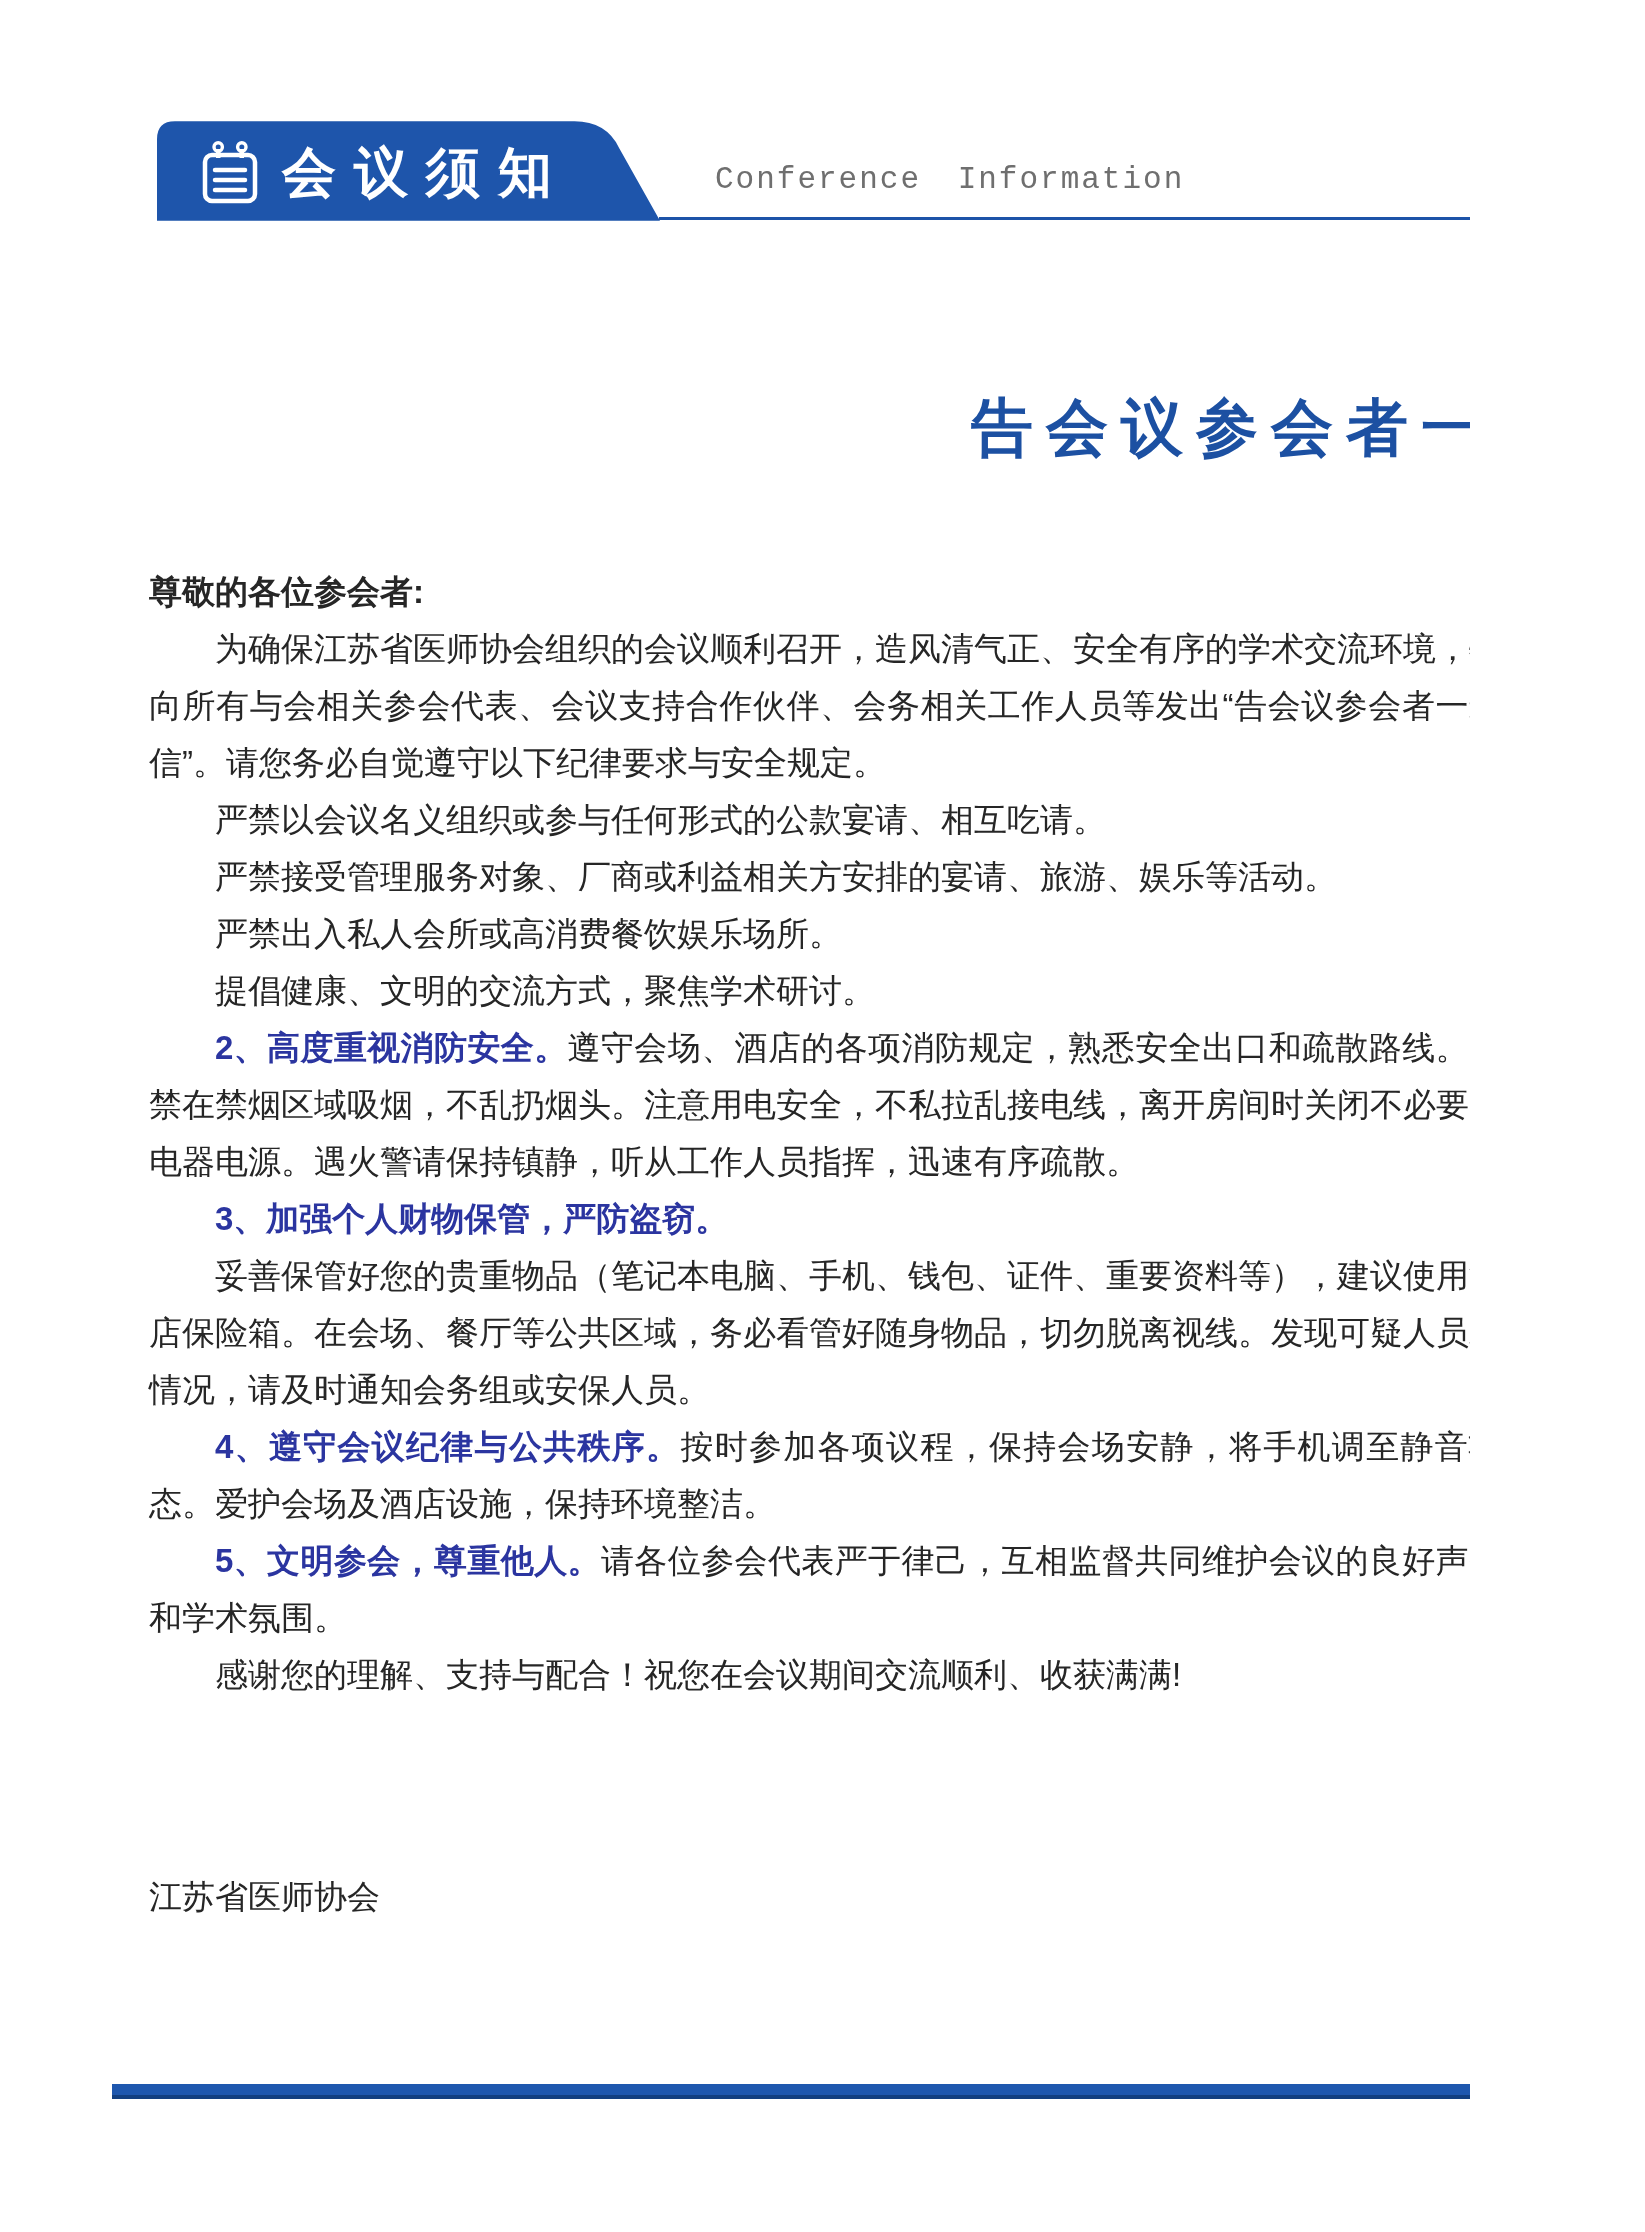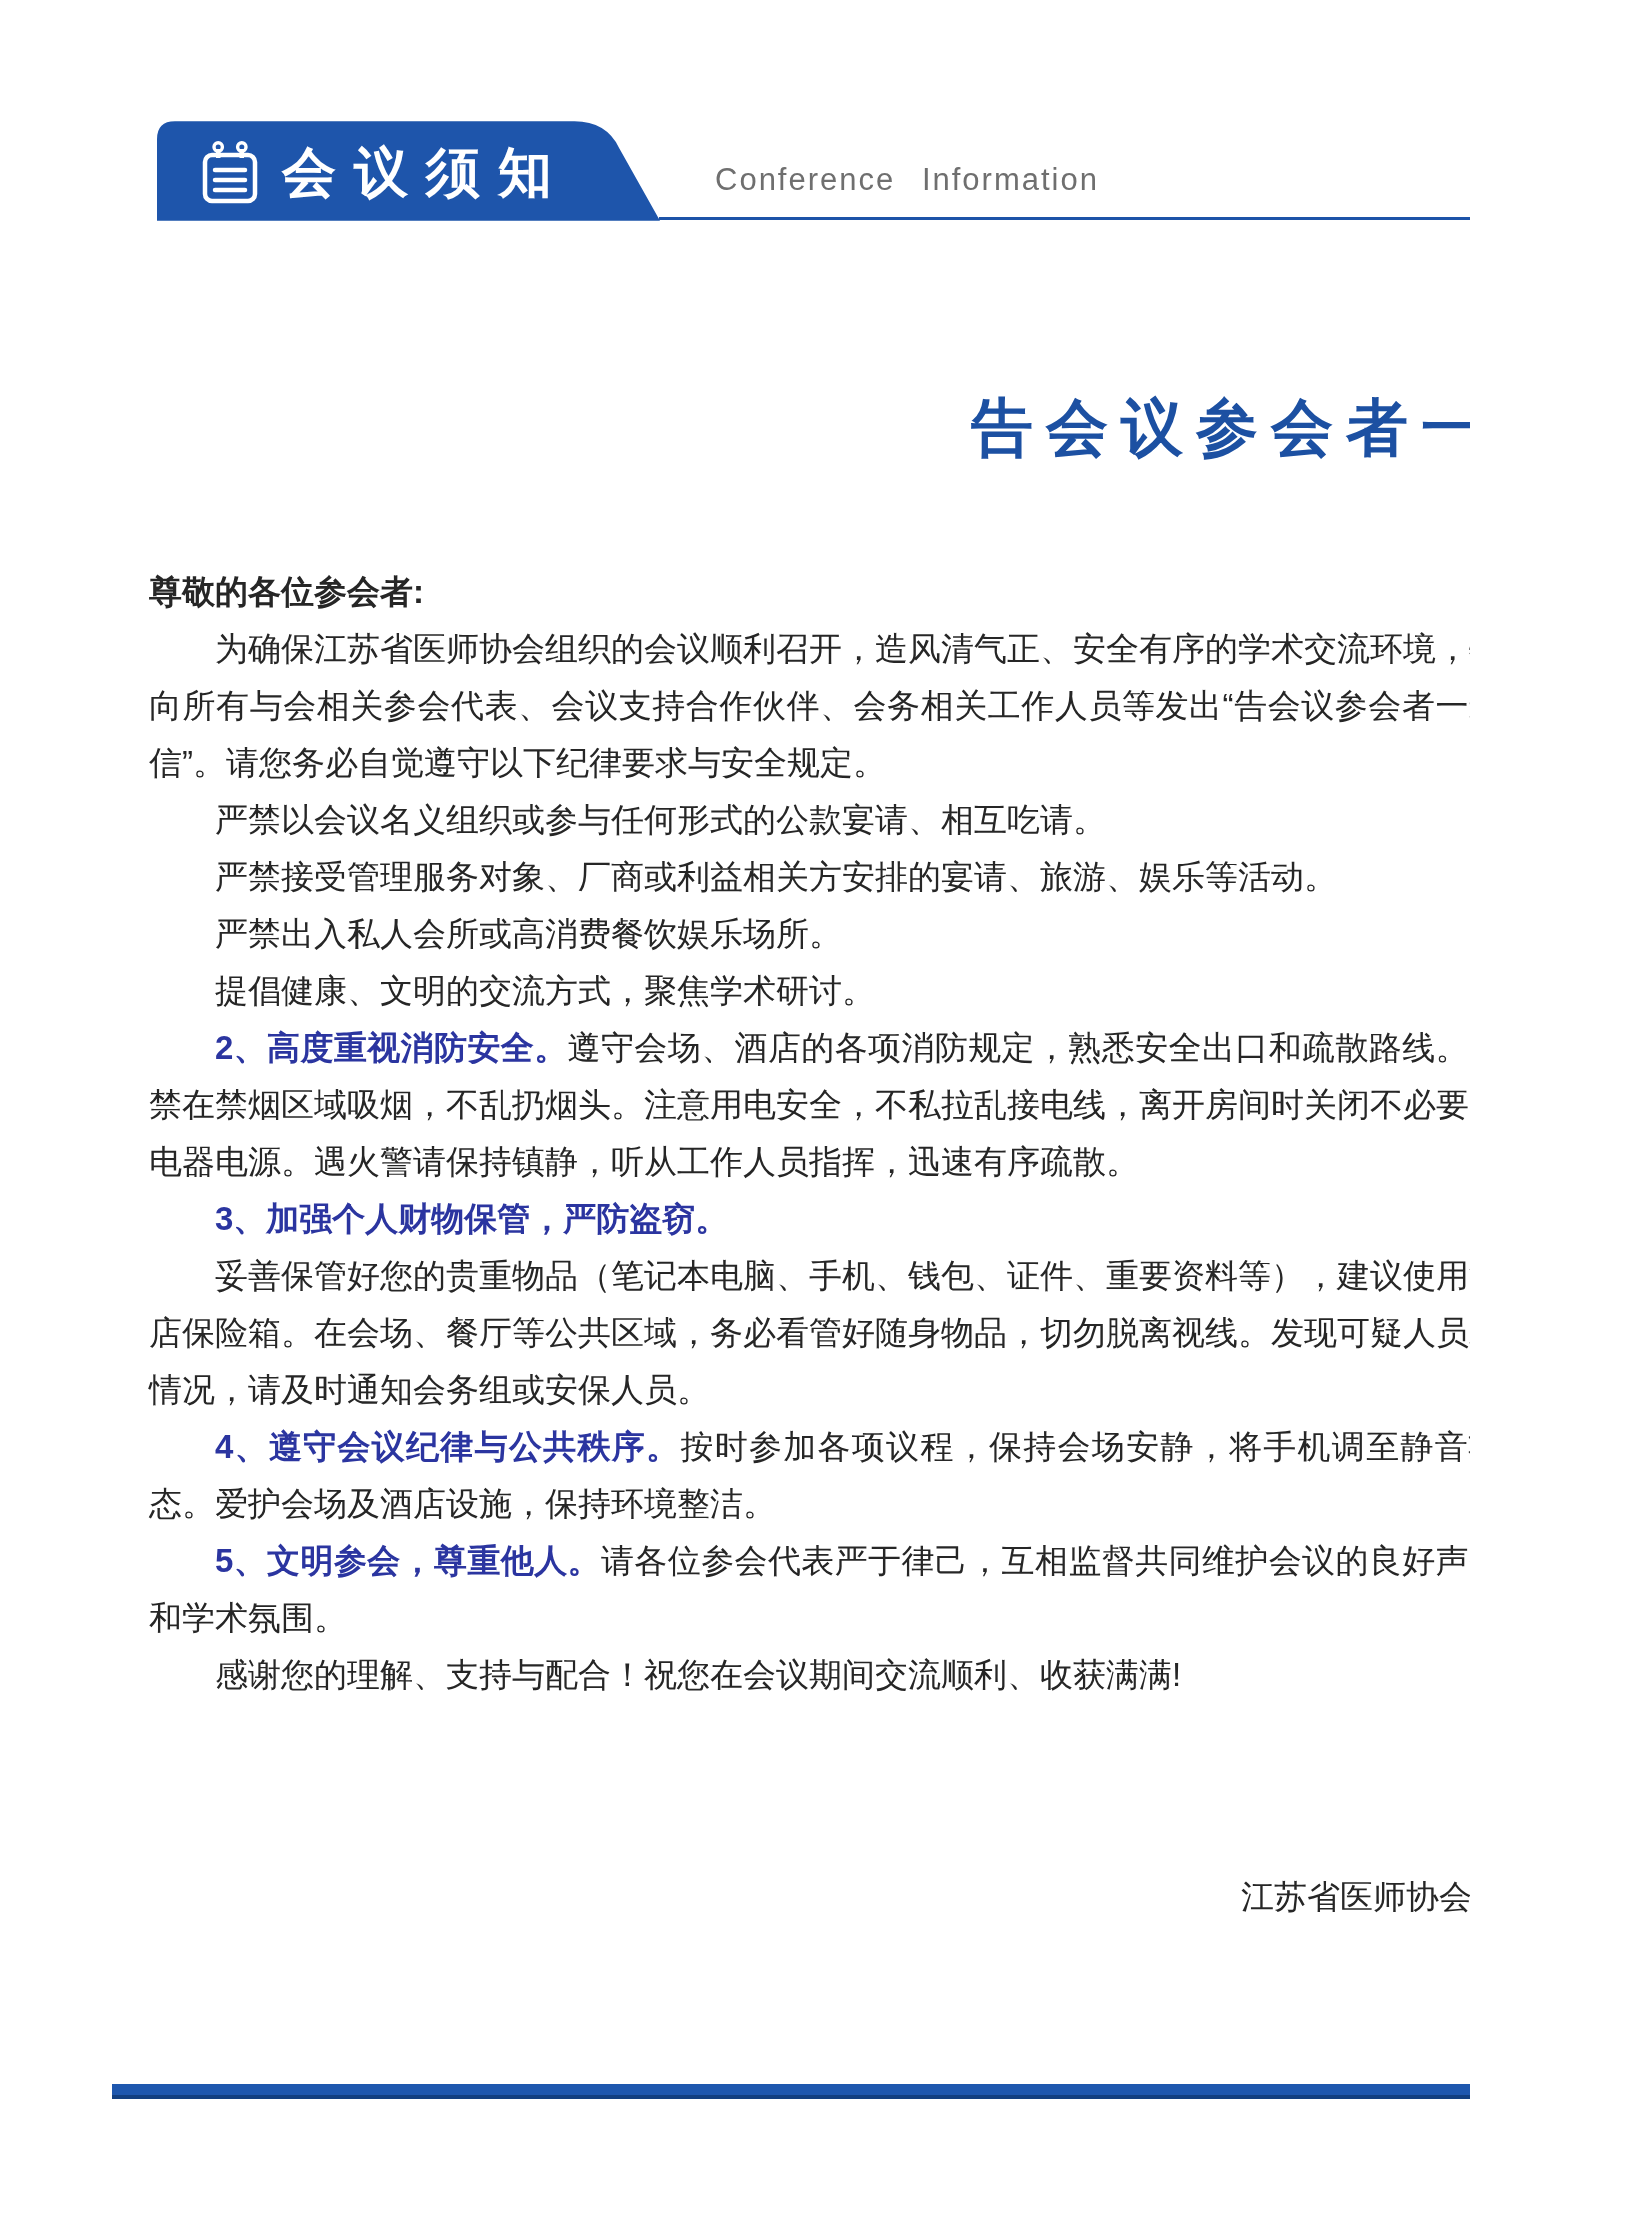--- a/index.html
+++ b/index.html
@@ -13,42 +13,42 @@
   
   .banner{position:absolute;left:157px;top:121px;width:503px;height:100px;}
   .banner svg.shape{position:absolute;left:0;top:0;}
   .banner .icon{position:absolute;left:44px;top:19px;}
   .banner .label{
     position:absolute;left:125px;top:50%;transform:translateY(-46%);
     color:#ffffff;font-size:54px;font-weight:bold;letter-spacing:18px;white-space:nowrap;
   }
   .conf-info{
     position:absolute;left:715px;top:162px;
-    color:#6f6f6f;font-size:31px;letter-spacing:2px;word-spacing:16px;white-space:nowrap;
+    color:#6f6f6f;font-size:31px;letter-spacing:2px;word-spacing:16px;white-space:nowrap;font-family:Liberation Mono, monospace;
   }
   .header-line{
     position:absolute;left:659px;top:217px;width:831px;height:3px;background:#1d53a8;
   }
   
   .doc-title{
     position:absolute;left:0;top:386px;width:1646px;text-align:right;
     color:#1c50a2;font-size:62px;font-weight:bold;letter-spacing:13px;
   }
   
   .content{
     position:absolute;left:149px;top:563px;width:1353px;
     color:#262626;font-size:33px;line-height:57px;
     text-align:justify;
   }
   .content p{margin:0;padding:0;text-indent:66px;}
   .content p.salutation{font-weight:bold;text-indent:0;}
   .lead{color:#2b35a0;font-weight:bold;}
   .signature{
     position:absolute;left:149px;top:1875px;width:1323px;
-    text-align:right;color:#262626;font-size:33px;
+    color:#262626;font-size:33px;
   }
   
   .footer-bar{
     position:absolute;left:112px;top:2084px;width:1533px;height:11px;
     background:#1e57ae;border-bottom:4px solid #123f80;
   }
 </style>
 </head>
 <body>
 

